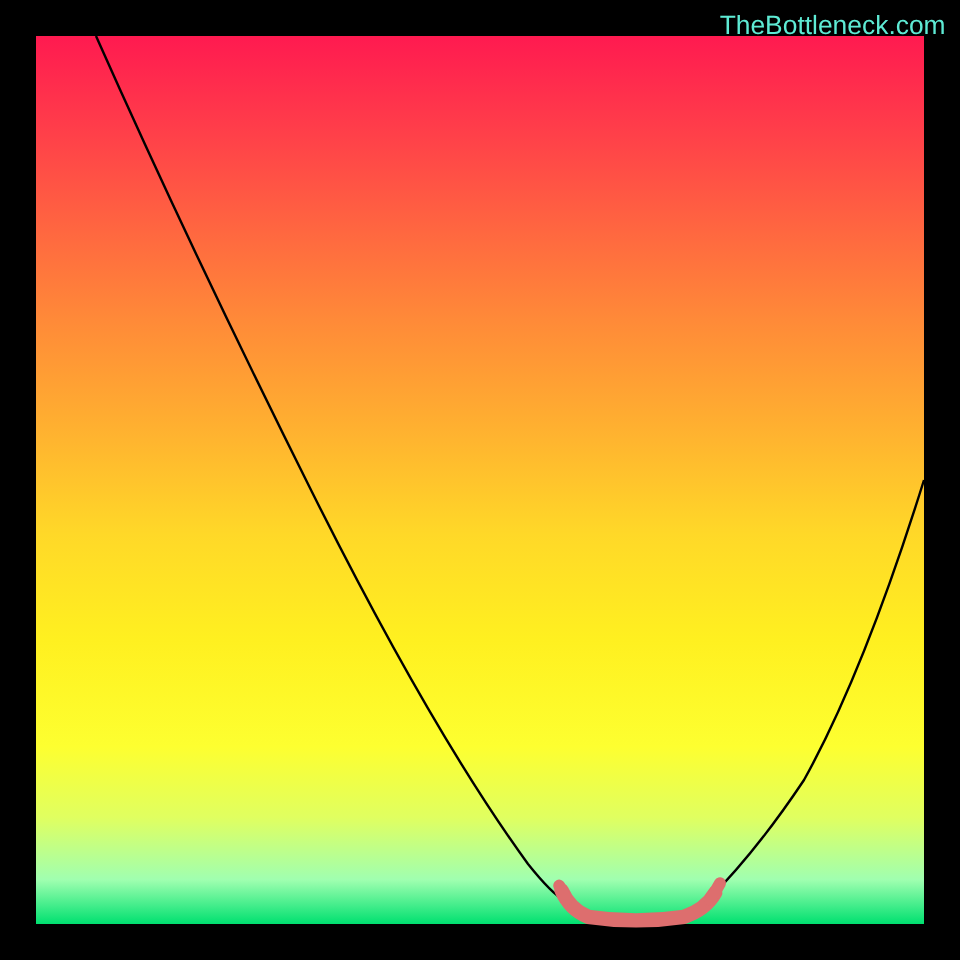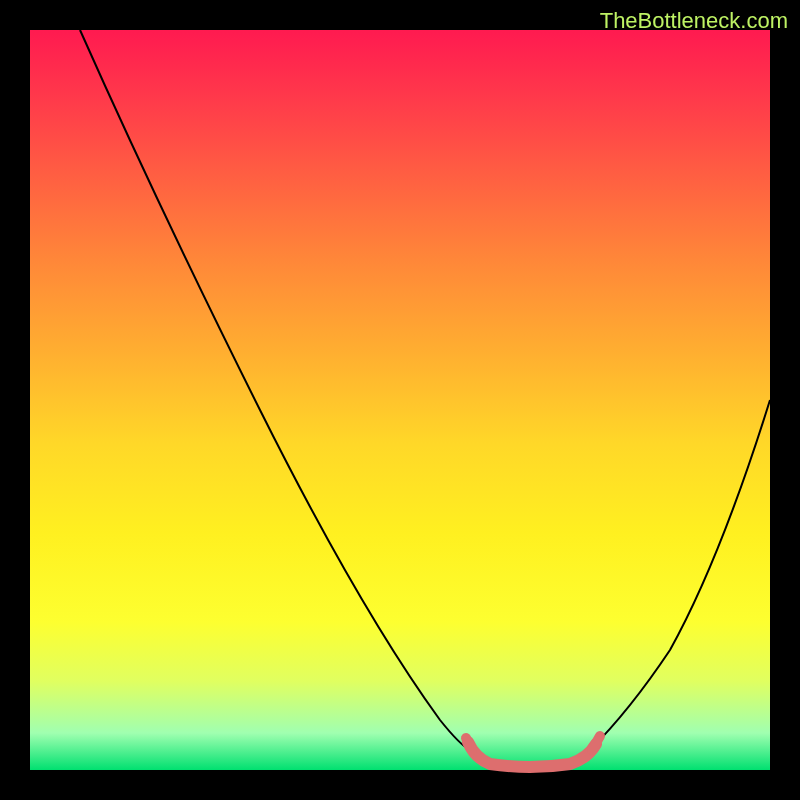--- a/index.html
+++ b/index.html
@@ -7,21 +7,21 @@
     width: 800px;
     height: 800px;
     background: #000;
     position: relative;
     font-family: Arial, sans-serif;
   }
   .watermark {
     position: absolute;
     top: 8px;
     right: 12px;
-    color: #bef264;
+    color: #5eead4;
     font-size: 22px;
     font-weight: 500;
     z-index: 10;
   }
   .plot-area {
     position: absolute;
     left: 30px;
     top: 30px;
     width: 740px;
     height: 740px;

